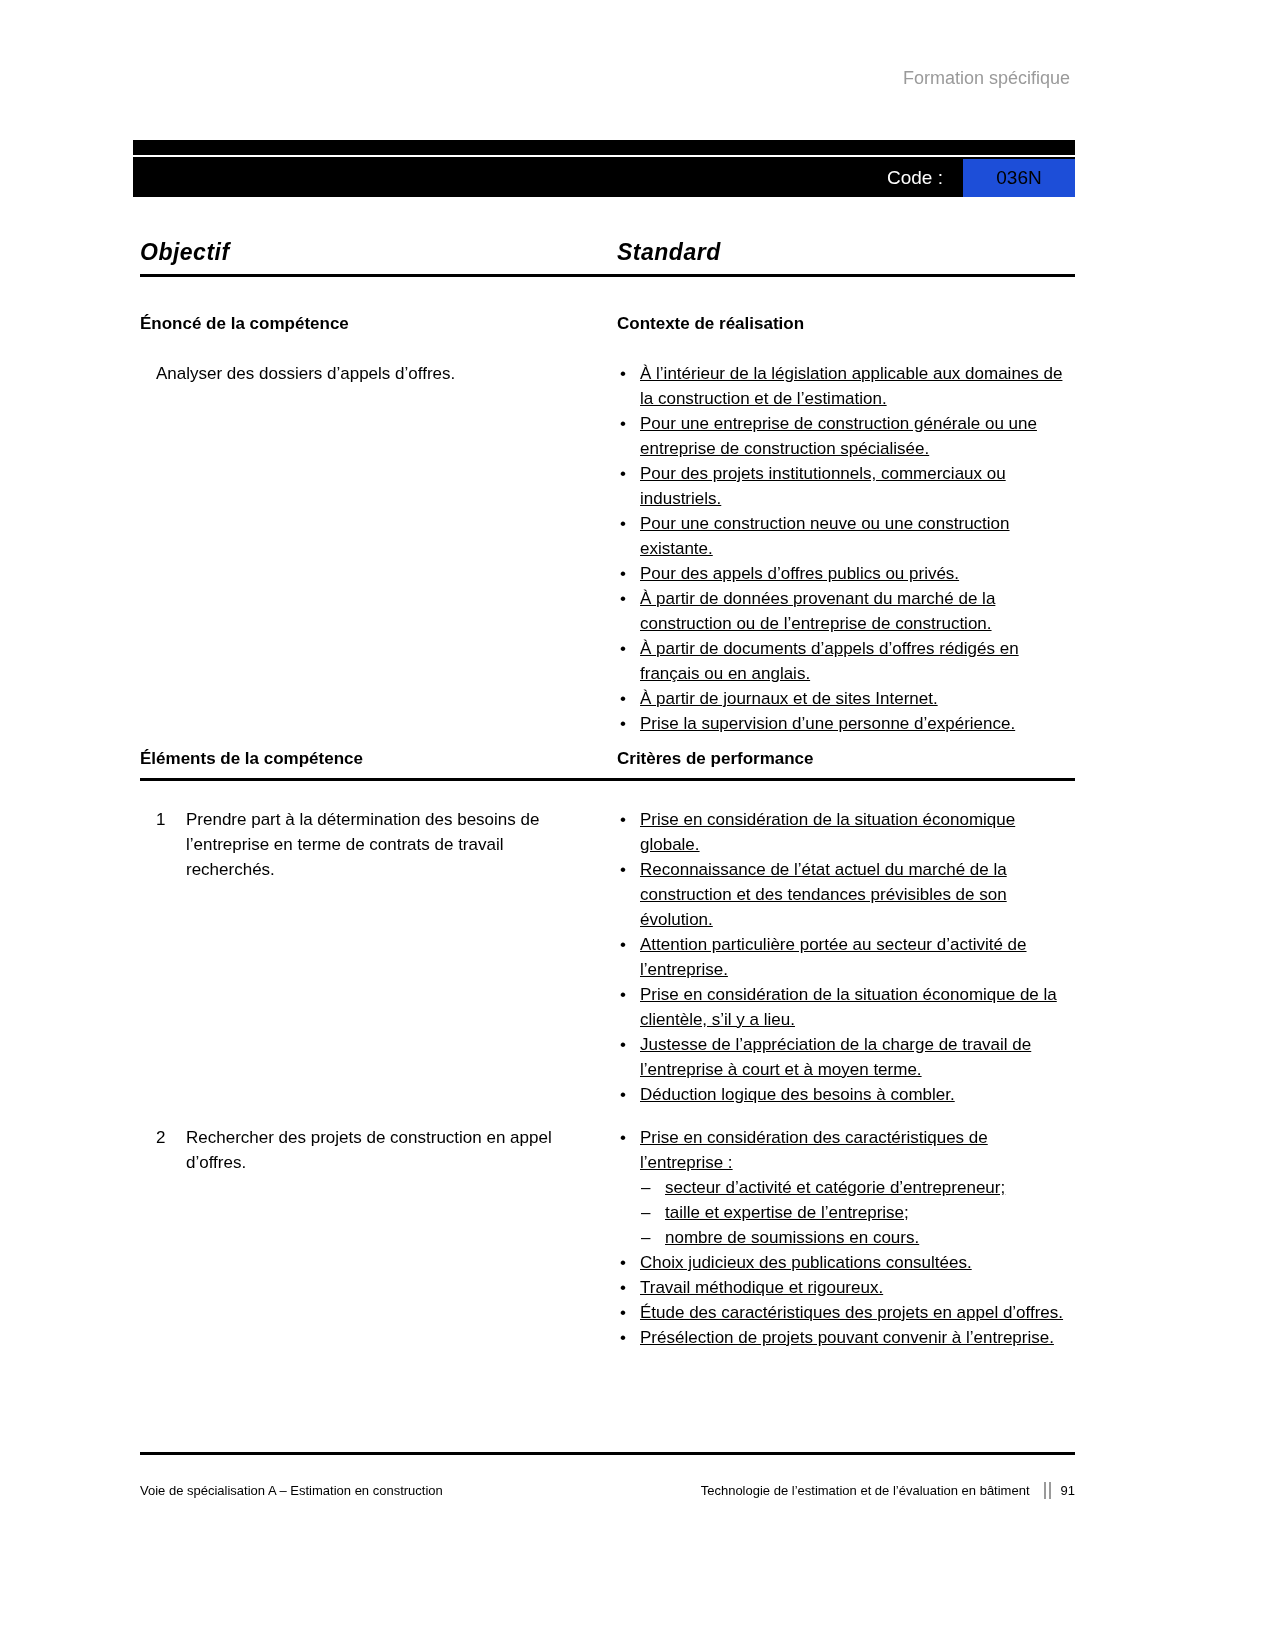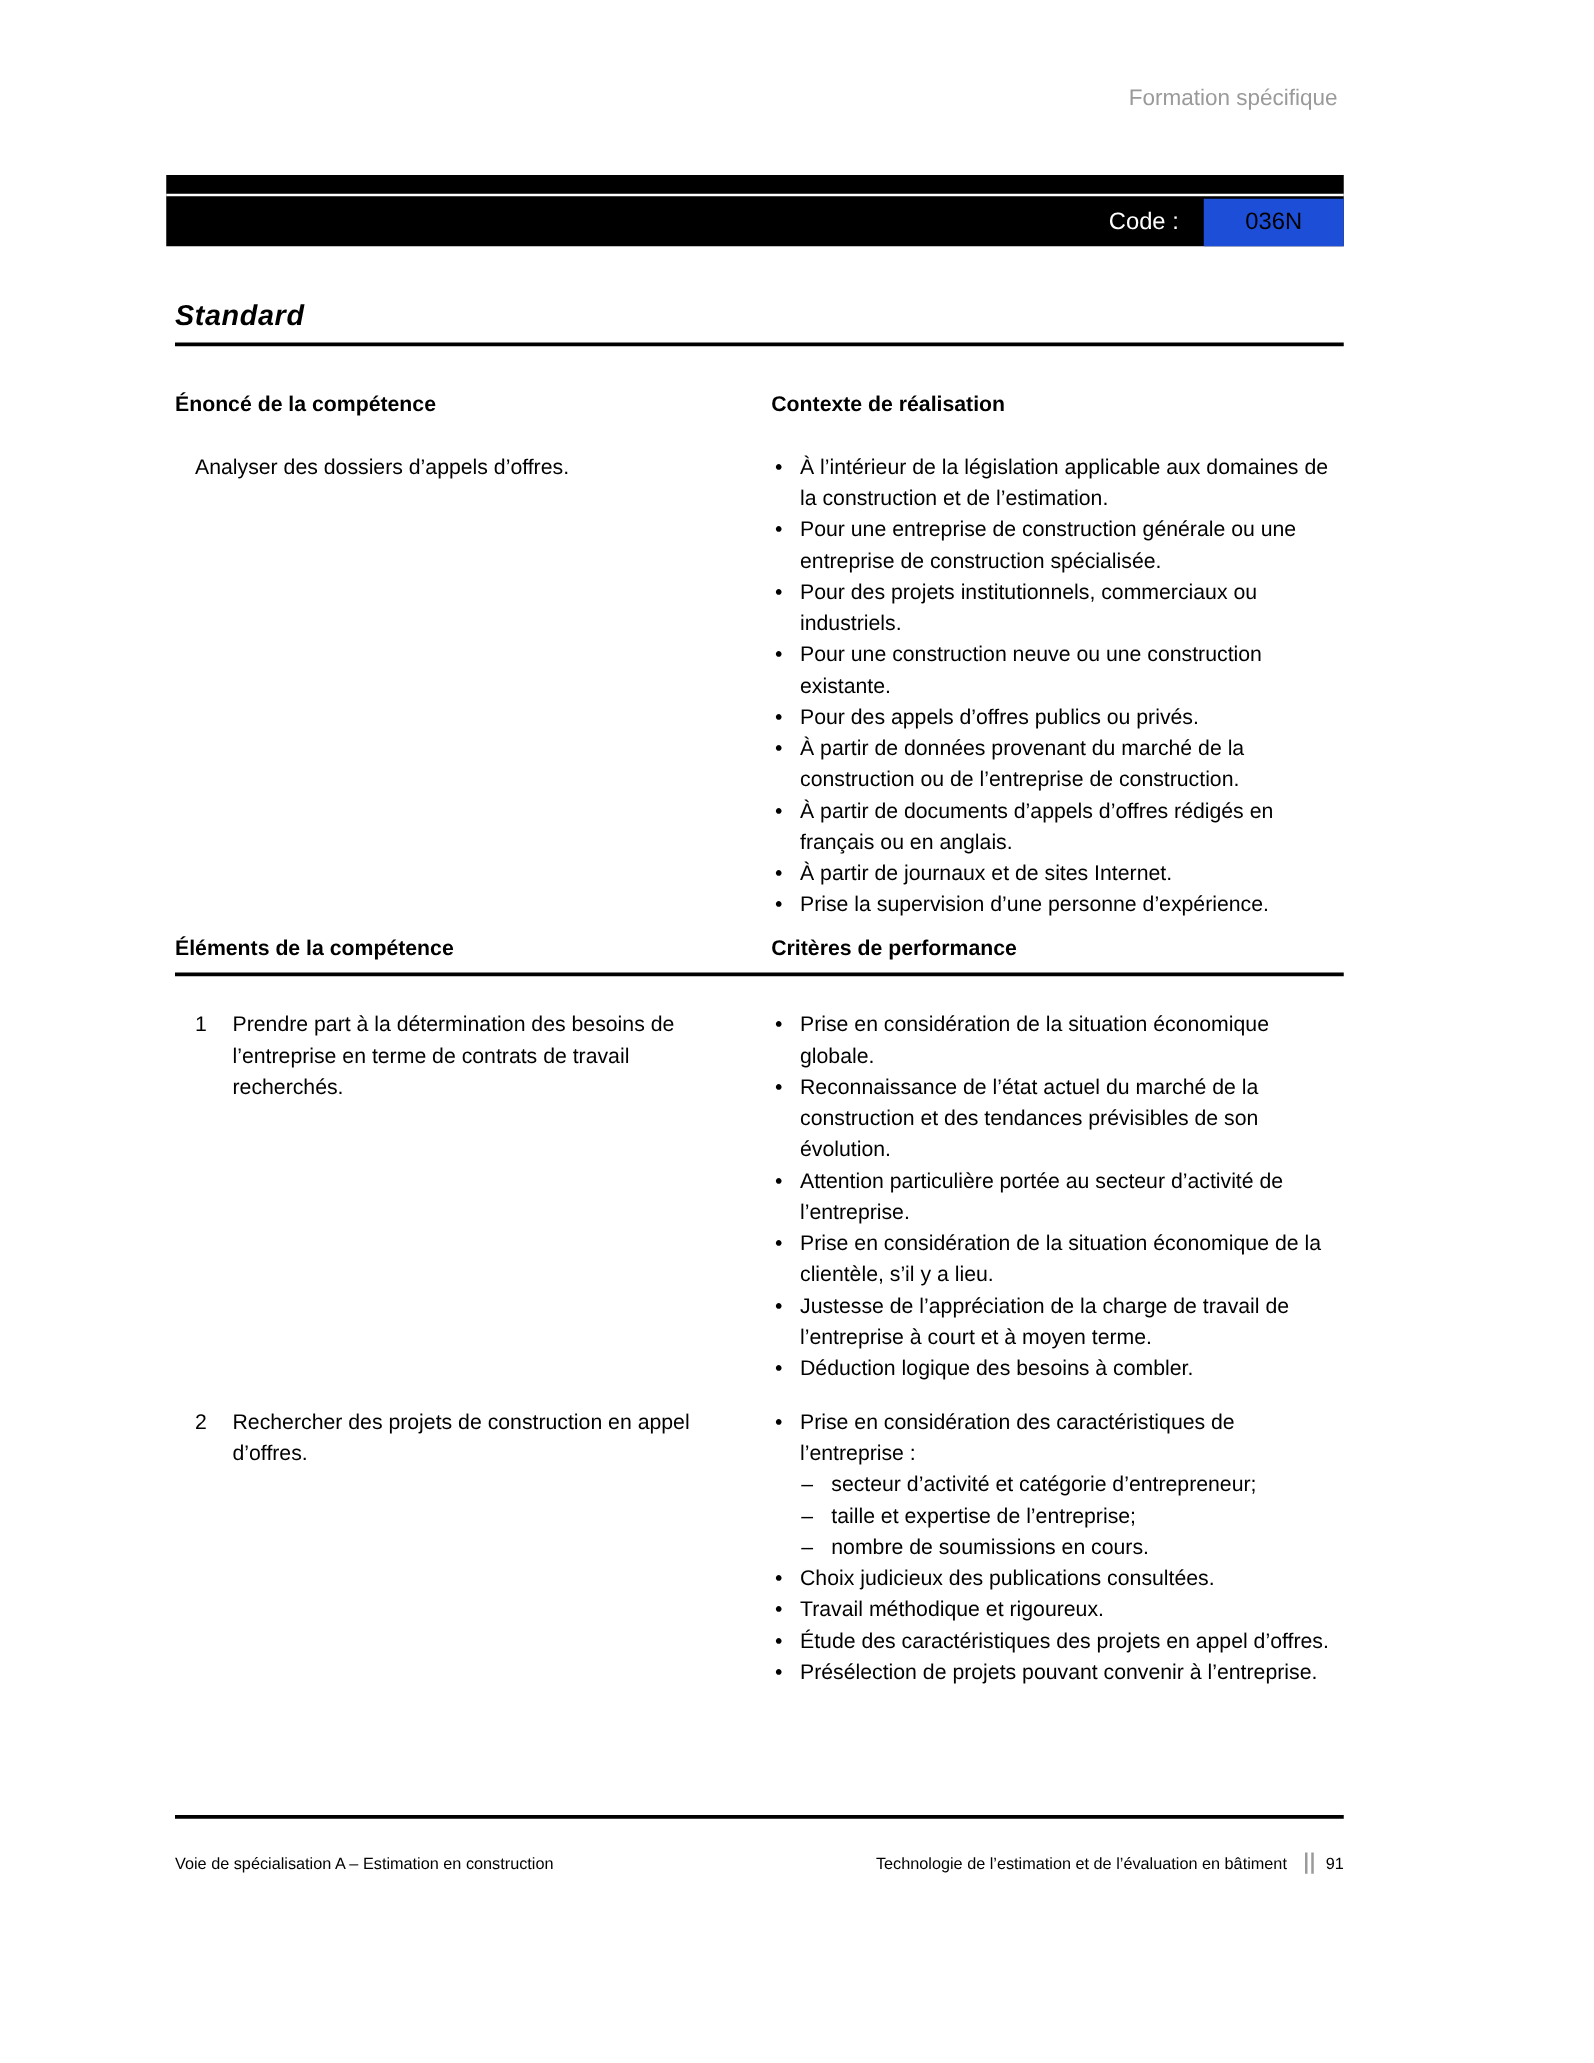--- a/index.html
+++ b/index.html
@@ -51,21 +51,21 @@
   .sec-head-row-2 { margin-top:12px; }
   .sec-head { font-weight:bold; font-size:17px; line-height:22px; }
   .body-row-1 { margin-top:26px; }
   .body-row-2 { margin-top:26px; }
   .body-row-3 { margin-top:18px; }
   .left-cell { padding-right:30px;margin-left:16px; }
   .element { display:flex; }
   .element .num { width:30px; flex:none; }
   .element .etext { flex:1; }
   ul.bullets {
-    list-style:none; margin:0; padding:0;
+    list-style:none; margin:0; padding:0;text-decoration:underline;
   }
   ul.bullets > li {
     position:relative; padding-left:23px;
   }
   ul.bullets > li::before {
     content:"\2022";
     position:absolute; left:3px; top:0;
   }
   ul.dashes {
     list-style:none; margin:0; padding:0 0 0 1px;
@@ -105,20 +105,21 @@
 
   <div class="code-bar">
     <div class="code-bar-line"></div>
     <span class="code-label">Code :</span>
     <div class="code-value-box">036N</div>
   </div>
 
   <div class="content">
 
     <div class="row">
+      <div class="col-head">Objectif</div>
       <div class="col-head">Standard</div>
     </div>
     <div class="rule-thick"></div>
 
     <div class="row sec-head-row-1">
       <div class="sec-head">Énoncé de la compétence</div>
       <div class="sec-head">Contexte de réalisation</div>
     </div>
 
     <div class="row body-row-1">

